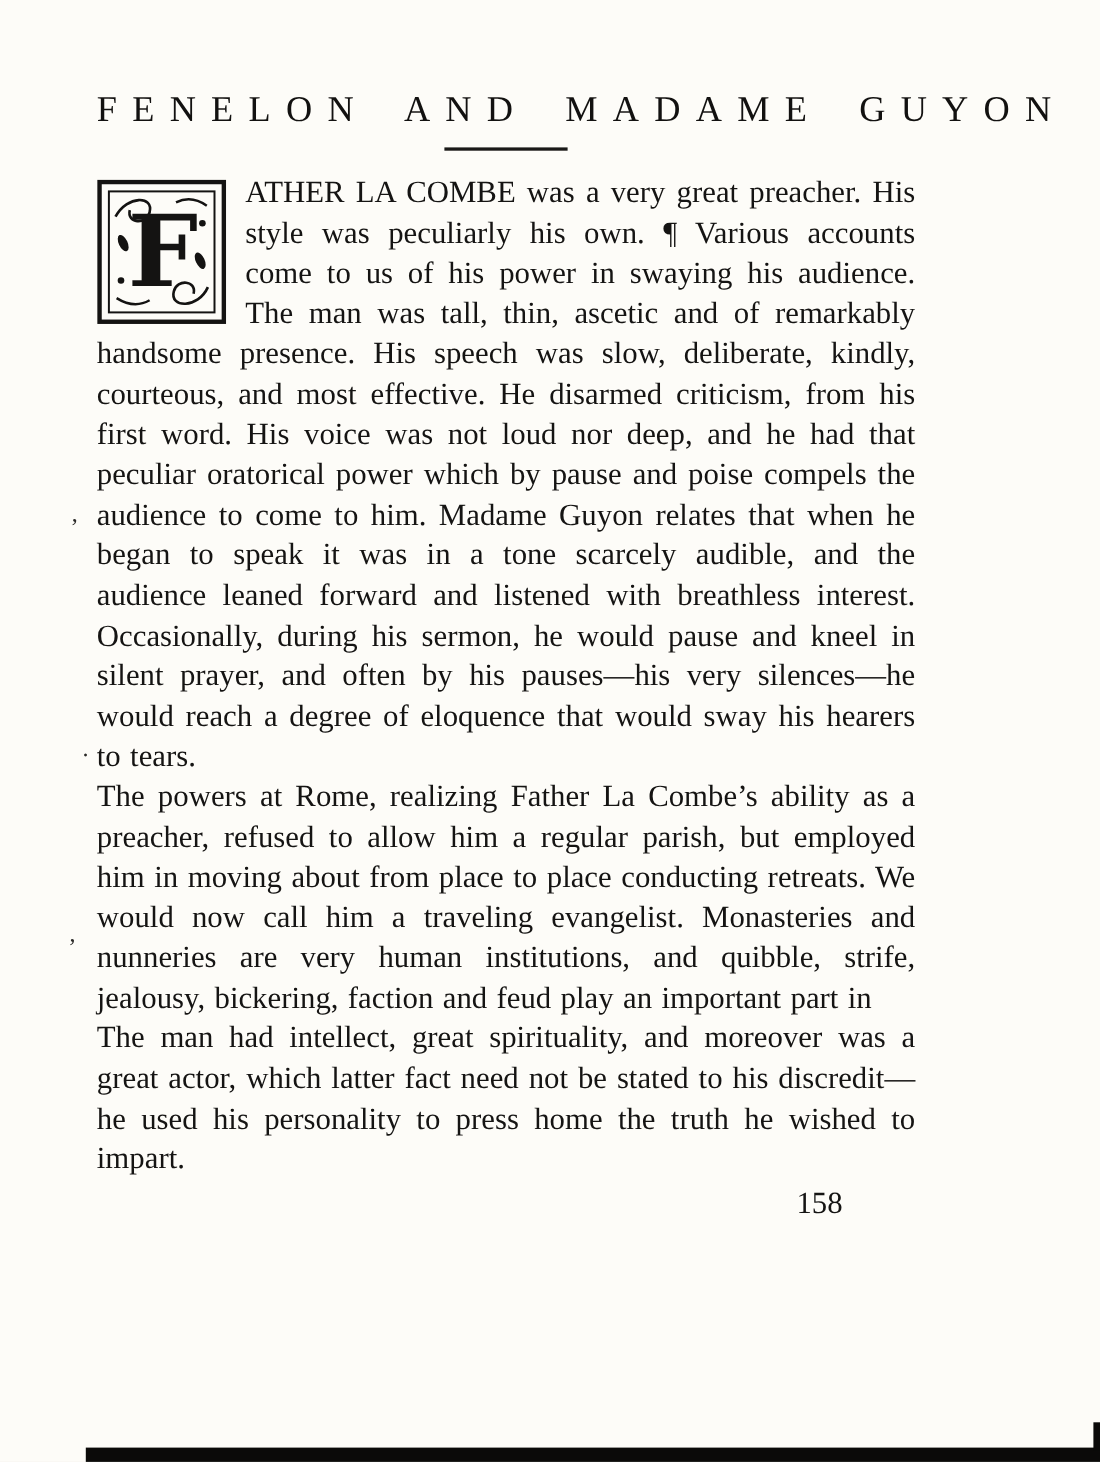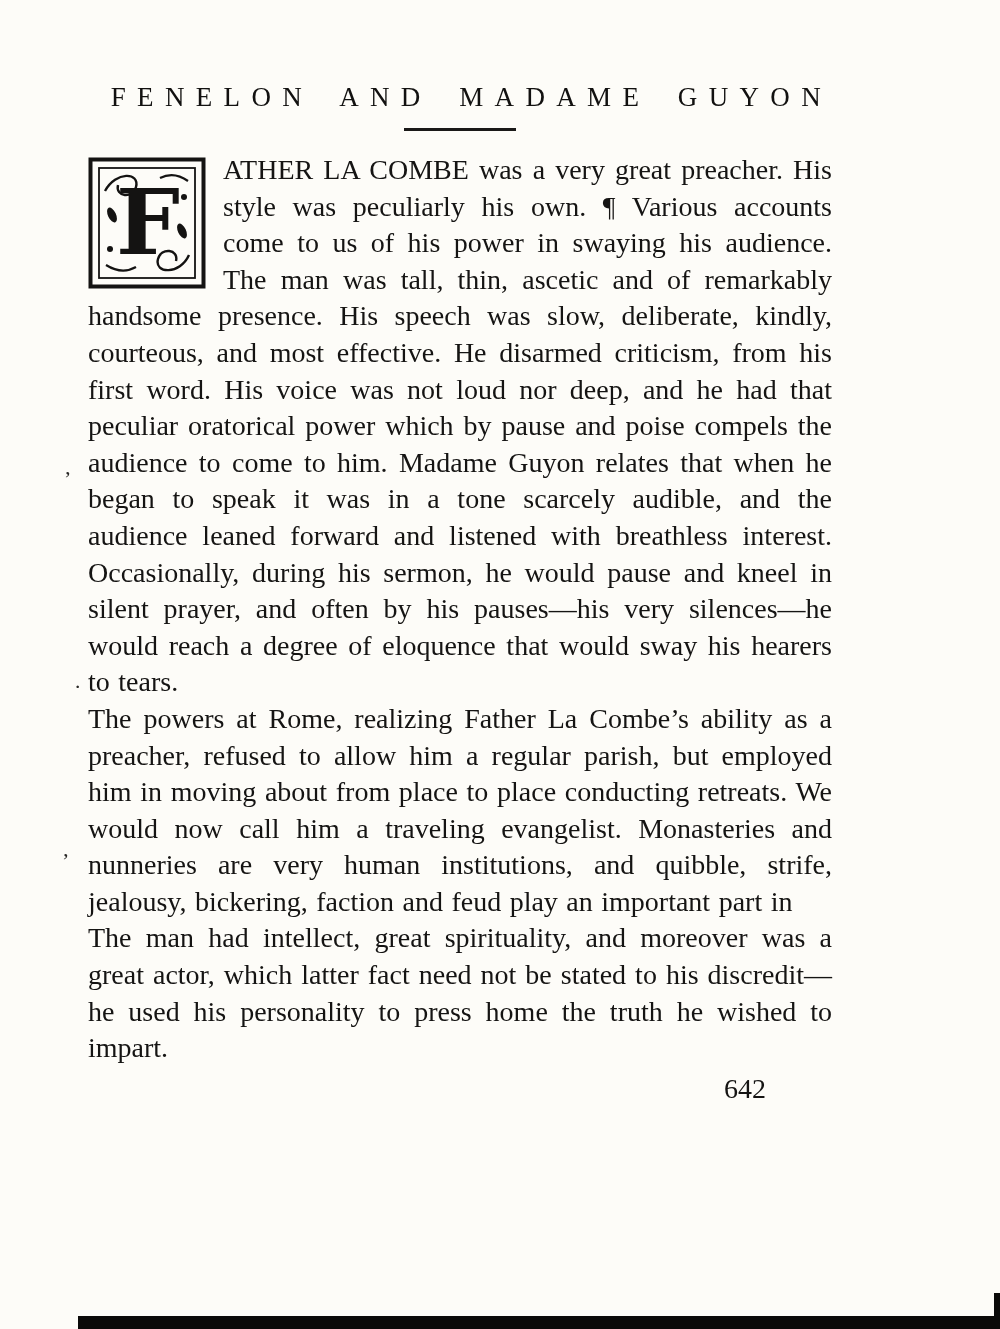--- a/index.html
+++ b/index.html
@@ -10,25 +10,25 @@
     margin: 0 auto;
     background: #fdfcf8;
     color: #151413;
     font-family: "Liberation Serif", serif;
     overflow: hidden;
   }
   .content {
     padding: 82px 168px 0 88px; 
   }
   .title {
-    font-size: 27px;
+    font-size: 33px;
     font-weight: 400;
     letter-spacing: 0.42em;
     word-spacing: 0.35em;
-    text-align: right;
+    text-align: center;
     margin: 0;
     white-space: nowrap;
     color: #121110;
   }
   .title-rule {
     width: 112px;
     height: 3px;
     background: #1a1918;
     margin: 15px auto 21px auto;
   }
@@ -104,21 +104,21 @@
           <circle cx="96" cy="40" r="3" fill="#141312"></circle>
           <circle cx="22" cy="92" r="3" fill="#141312"></circle>
           <text x="60" y="97" text-anchor="middle" font-family="DejaVu Serif, serif" font-size="90" font-weight="bold" fill="#141312">F</text>
         </svg>
           </span><span>ATHER LA COMBE was a very great preacher. His style was peculiarly his own. ¶ Various accounts come to us of his power in swaying his audience. The man was tall, thin, ascetic and of remarkably handsome presence. His speech was slow, deliberate, kindly, courteous, and most effective. He disarmed criticism, from his first word. His voice was not loud nor deep, and he had that peculiar oratorical power which by pause and poise compels the audience to come to him. Madame Guyon relates that when he began to speak it was in a tone scarcely audible, and the audience leaned forward and listened with breathless interest. Occasionally, during his sermon, he would pause and kneel in silent prayer, and often by his pauses—his very silences—he would reach a degree of eloquence that would sway his hearers to tears.</span>
       </p>
       <p class="para">The powers at Rome, realizing Father La Combe’s ability as a preacher, refused to allow him a regular parish, but employed him in moving about from place to place conducting retreats. We would now call him a traveling evangelist. Monasteries and nunneries are very human institutions, and quibble, strife, jealousy, bickering, faction and feud play an important part in</p>
       <p class="para">The man had intellect, great spirituality, and moreover was a great actor, which latter fact need not be stated to his discredit—he used his personality to press home the truth he wished to impart.</p>
     </section>
 
-    <div class="page-number">642</div>
+    <div class="page-number">158</div>
   </div>
 
   <span class="speck speck-1">’</span>
   <span class="speck speck-2">·</span>
   <span class="speck speck-3">’</span>
 
   <div class="bottom-strip"></div>
   <div class="bottom-strip-corner"></div>
 </main>
 

